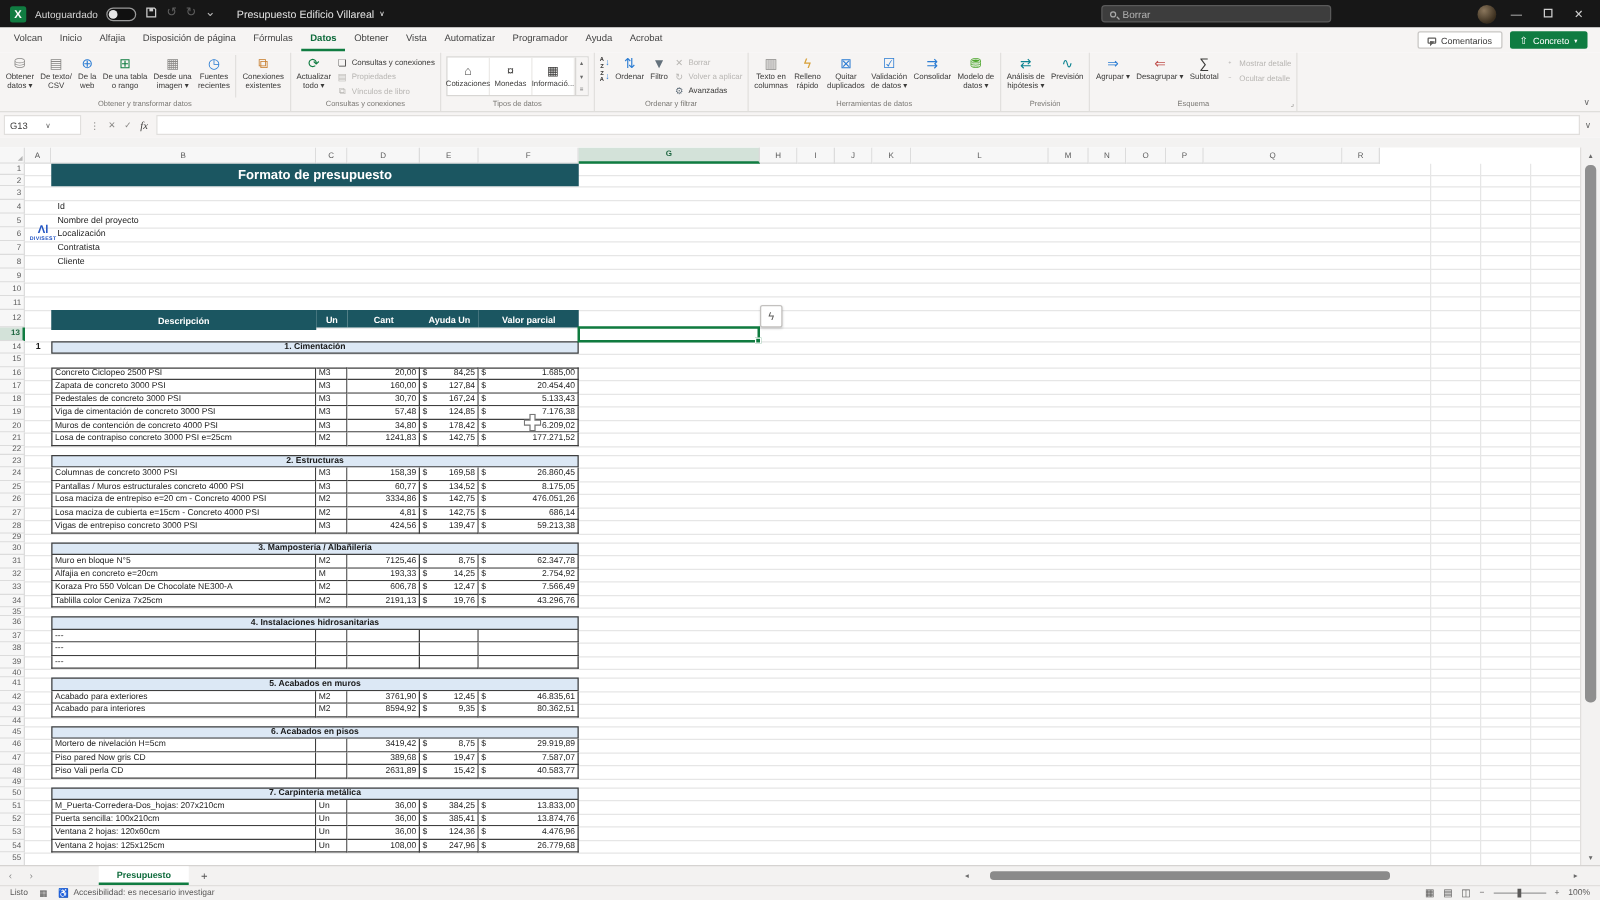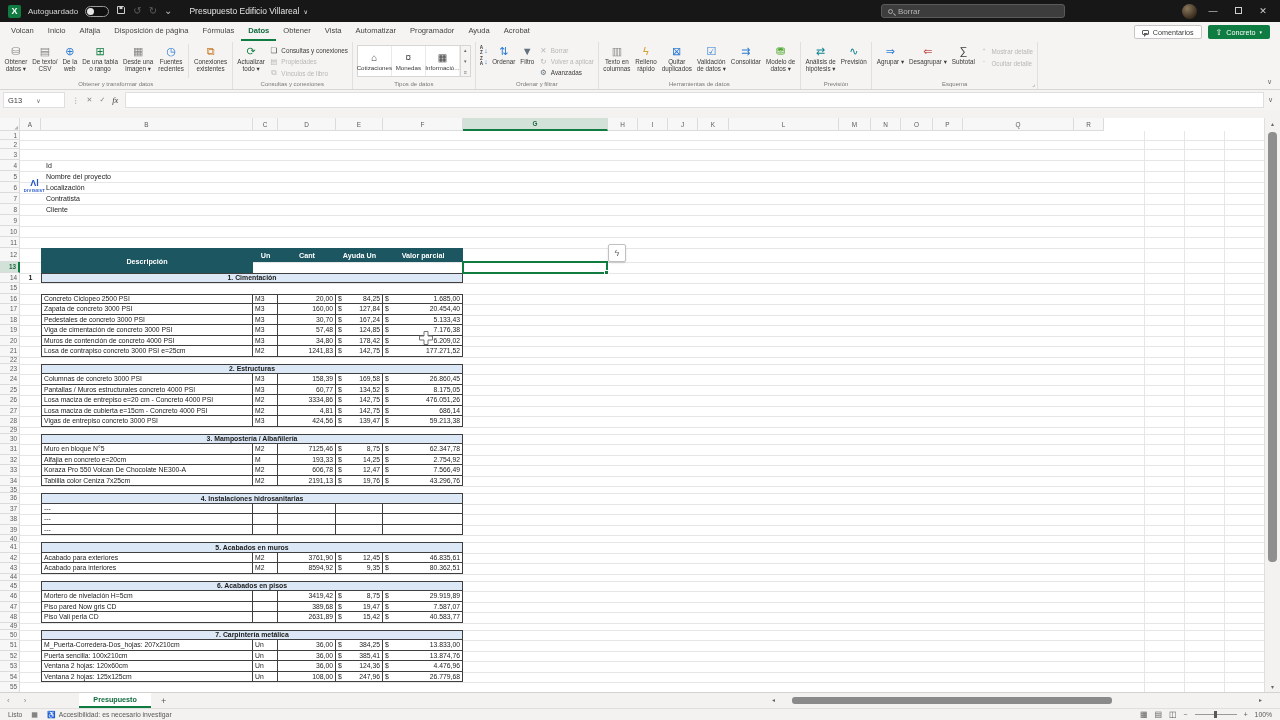--- a/index.html
+++ b/index.html
@@ -533,31 +533,32 @@
         <div class="rhead" style="position: absolute; left: 0px; top: 473px; width: 20px; height: 10.5px;">46</div>
         <div class="rhead" style="position: absolute; left: 0px; top: 483.5px; width: 20px; height: 10.5px;">47</div>
         <div class="rhead" style="position: absolute; left: 0px; top: 494px; width: 20px; height: 10.5px;">48</div>
         <div class="rhead" style="position: absolute; left: 0px; top: 504.5px; width: 20px; height: 7px;">49</div>
         <div class="rhead" style="position: absolute; left: 0px; top: 511.5px; width: 20px; height: 10.5px;">50</div>
         <div class="rhead" style="position: absolute; left: 0px; top: 522px; width: 20px; height: 10.5px;">51</div>
         <div class="rhead" style="position: absolute; left: 0px; top: 532.5px; width: 20px; height: 10.5px;">52</div>
         <div class="rhead" style="position: absolute; left: 0px; top: 543px; width: 20px; height: 10.5px;">53</div>
         <div class="rhead" style="position: absolute; left: 0px; top: 553.5px; width: 20px; height: 10.5px;">54</div>
         <div class="rhead" style="position: absolute; left: 0px; top: 564px; width: 20px; height: 10.5px;">55</div>
+        <div class="gc banner" style="position: absolute; left: 41px; top: 13px; width: 422px; height: 18px;">Formato de presupuesto</div>
         <div class="logo" style="position: absolute; left: 21px; top: 51px; width: 27px; height: 34px;">
           <div class="lmark">Λl</div>
           <div class="ltext">DIVISEST</div>
         </div>
         <div class="gc ilabel cl" style="position: absolute; left: 44px; top: 42px; width: 150px; height: 11px;">Id</div>
         <div class="gc ilabel cl" style="position: absolute; left: 44px; top: 53px; width: 150px; height: 11px;">Nombre del proyecto</div>
         <div class="gc ilabel cl" style="position: absolute; left: 44px; top: 64px; width: 150px; height: 11px;">Localización</div>
         <div class="gc ilabel cl" style="position: absolute; left: 44px; top: 75px; width: 150px; height: 11px;">Contratista</div>
         <div class="gc ilabel cl" style="position: absolute; left: 44px; top: 86px; width: 150px; height: 11px;">Cliente</div>
         <div class="gc thc left" style="position: absolute; left: 20px; top: 130px; width: 21px; height: 14px;">Item</div>
-        <div class="gc thc" style="position: absolute; left: 41px; top: 130px; width: 212px; height: 26px;">Descripción</div>
+        <div class="gc thc" style="position: absolute; left: 41px; top: 130px; width: 212px; height: 16px;">Descripción</div>
         <div class="gc thc" style="position: absolute; left: 253px; top: 130px; width: 25px; height: 14px;">Un</div>
         <div class="gc thc" style="position: absolute; left: 278px; top: 130px; width: 58px; height: 14px;">Cant</div>
         <div class="gc thc" style="position: absolute; left: 336px; top: 130px; width: 47px; height: 14px;">Ayuda Un</div>
         <div class="gc thc" style="position: absolute; left: 383px; top: 130px; width: 80px; height: 14px;">Valor parcial</div>
         <div class="gc itemcell" style="position: absolute; left: 20px; top: 154.5px; width: 21px; height: 10.5px;">1</div>
         <div class="gc sect" style="position: absolute; left: 41px; top: 154.5px; width: 422px; height: 10.5px;">1. Cimentación</div>
         <div class="gc tcell bl cl bt" style="position: absolute; left: 41px; top: 175.5px; width: 212px; height: 10.5px;">Concreto Ciclopeo 2500 PSI</div>
         <div class="gc tcell cl bt" style="position: absolute; left: 253px; top: 175.5px; width: 25px; height: 10.5px;">M3</div>
         <div class="gc tcell cr bt" style="position: absolute; left: 278px; top: 175.5px; width: 58px; height: 10.5px;">20,00</div>
         <div class="gc tcell money bt" style="position: absolute; left: 336px; top: 175.5px; width: 47px; height: 10.5px;">

